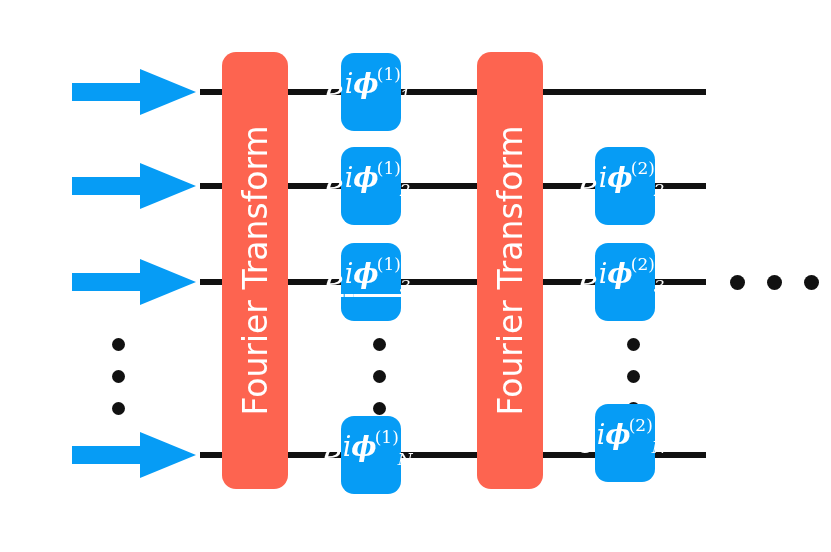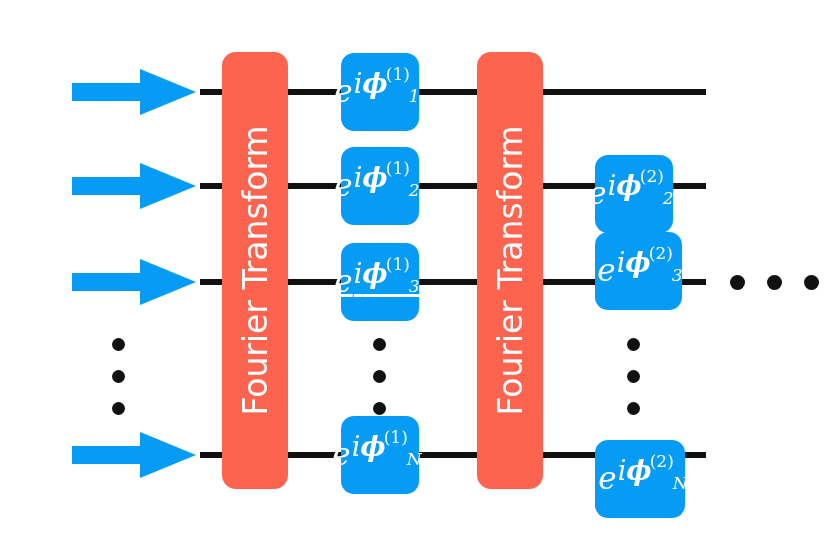--- a/index.html
+++ b/index.html
@@ -54,21 +54,21 @@
     color:#ffffff;
     font-family:"DejaVu Sans", sans-serif;
     font-size:33px;
     font-weight:400;
     letter-spacing:0px;
   }
 
   
   .gate{
     position:absolute;
-    width:78px; height:78px;
+    width:60px; height:78px;
     background:#069cf5;
     border-radius:13px;
     display:flex;
     align-items:center;
     justify-content:center;
     color:#ffffff;
   }
   .gate .math{
     font-family:"DejaVu Serif", serif;
     font-style:italic;
@@ -183,35 +183,35 @@
 
   <div class="gate" style="left:341px; top:416px;">
     <span class="math"><span>e</span><span class="expo"><span>i</span><span class="phi">ϕ</span><span class="sup">(1)</span><span class="sub">N</span></span></span>
   </div>
 
   <div class="ft-block" style="left:477px; top:52px; width:66px; height:437px;">
     <div class="ft-label">Fourier Transform</div>
   </div>
 
 
-  <div class="gate" style="left:595px; top:147px;margin-top:8px;">
+  <div class="gate" style="left:595px; top:147px;">
     <span class="math"><span>e</span><span class="expo"><span>i</span><span class="phi">ϕ</span><span class="sup">(2)</span><span class="sub">2</span></span></span>
   </div>
 
-  <div class="gate" style="left:595px; top:232px;padding-left:9px;">
+  <div class="gate" style="left:595px; top:243px;">
     <span class="math"><span>e</span><span class="expo"><span>i</span><span class="phi">ϕ</span><span class="sup">(2)</span><span class="sub">3</span></span></span>
   </div>
 
   <div class="vdots" style="left:627px; top:338px;">
     <span></span>
     <span></span>
     <span></span>
   </div>
 
-  <div class="gate" style="left:595px; top:440px;padding-left:12px;">
+  <div class="gate" style="left:595px; top:404px;">
     <span class="math"><span>e</span><span class="expo"><span>i</span><span class="phi">ϕ</span><span class="sup">(2)</span><span class="sub">N</span></span></span>
   </div>
 
   <div class="hdots" style="left:730px; top:275px;">
     <span></span>
     <span></span>
     <span></span>
   </div>
 
 </div>

